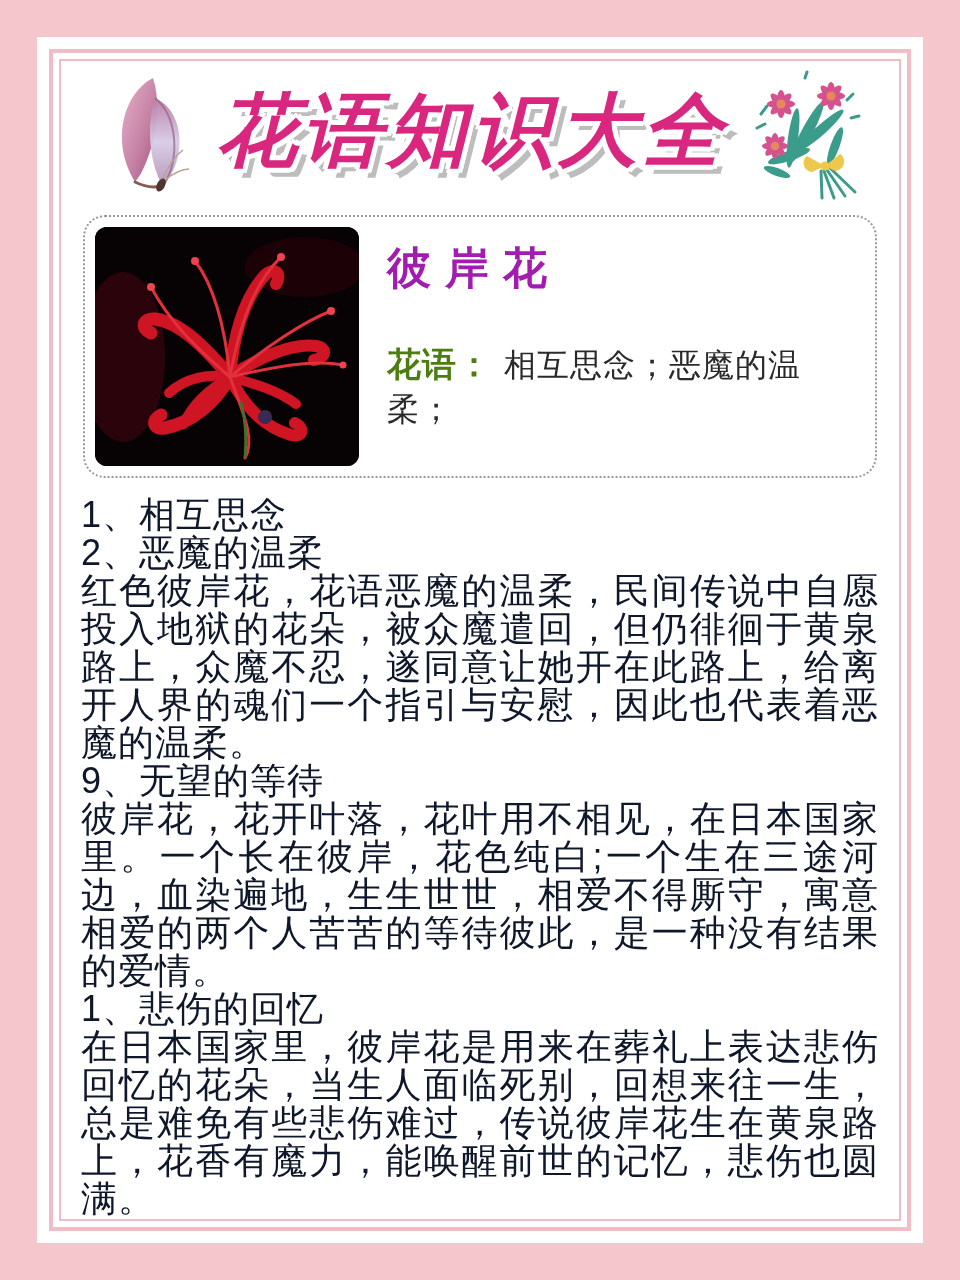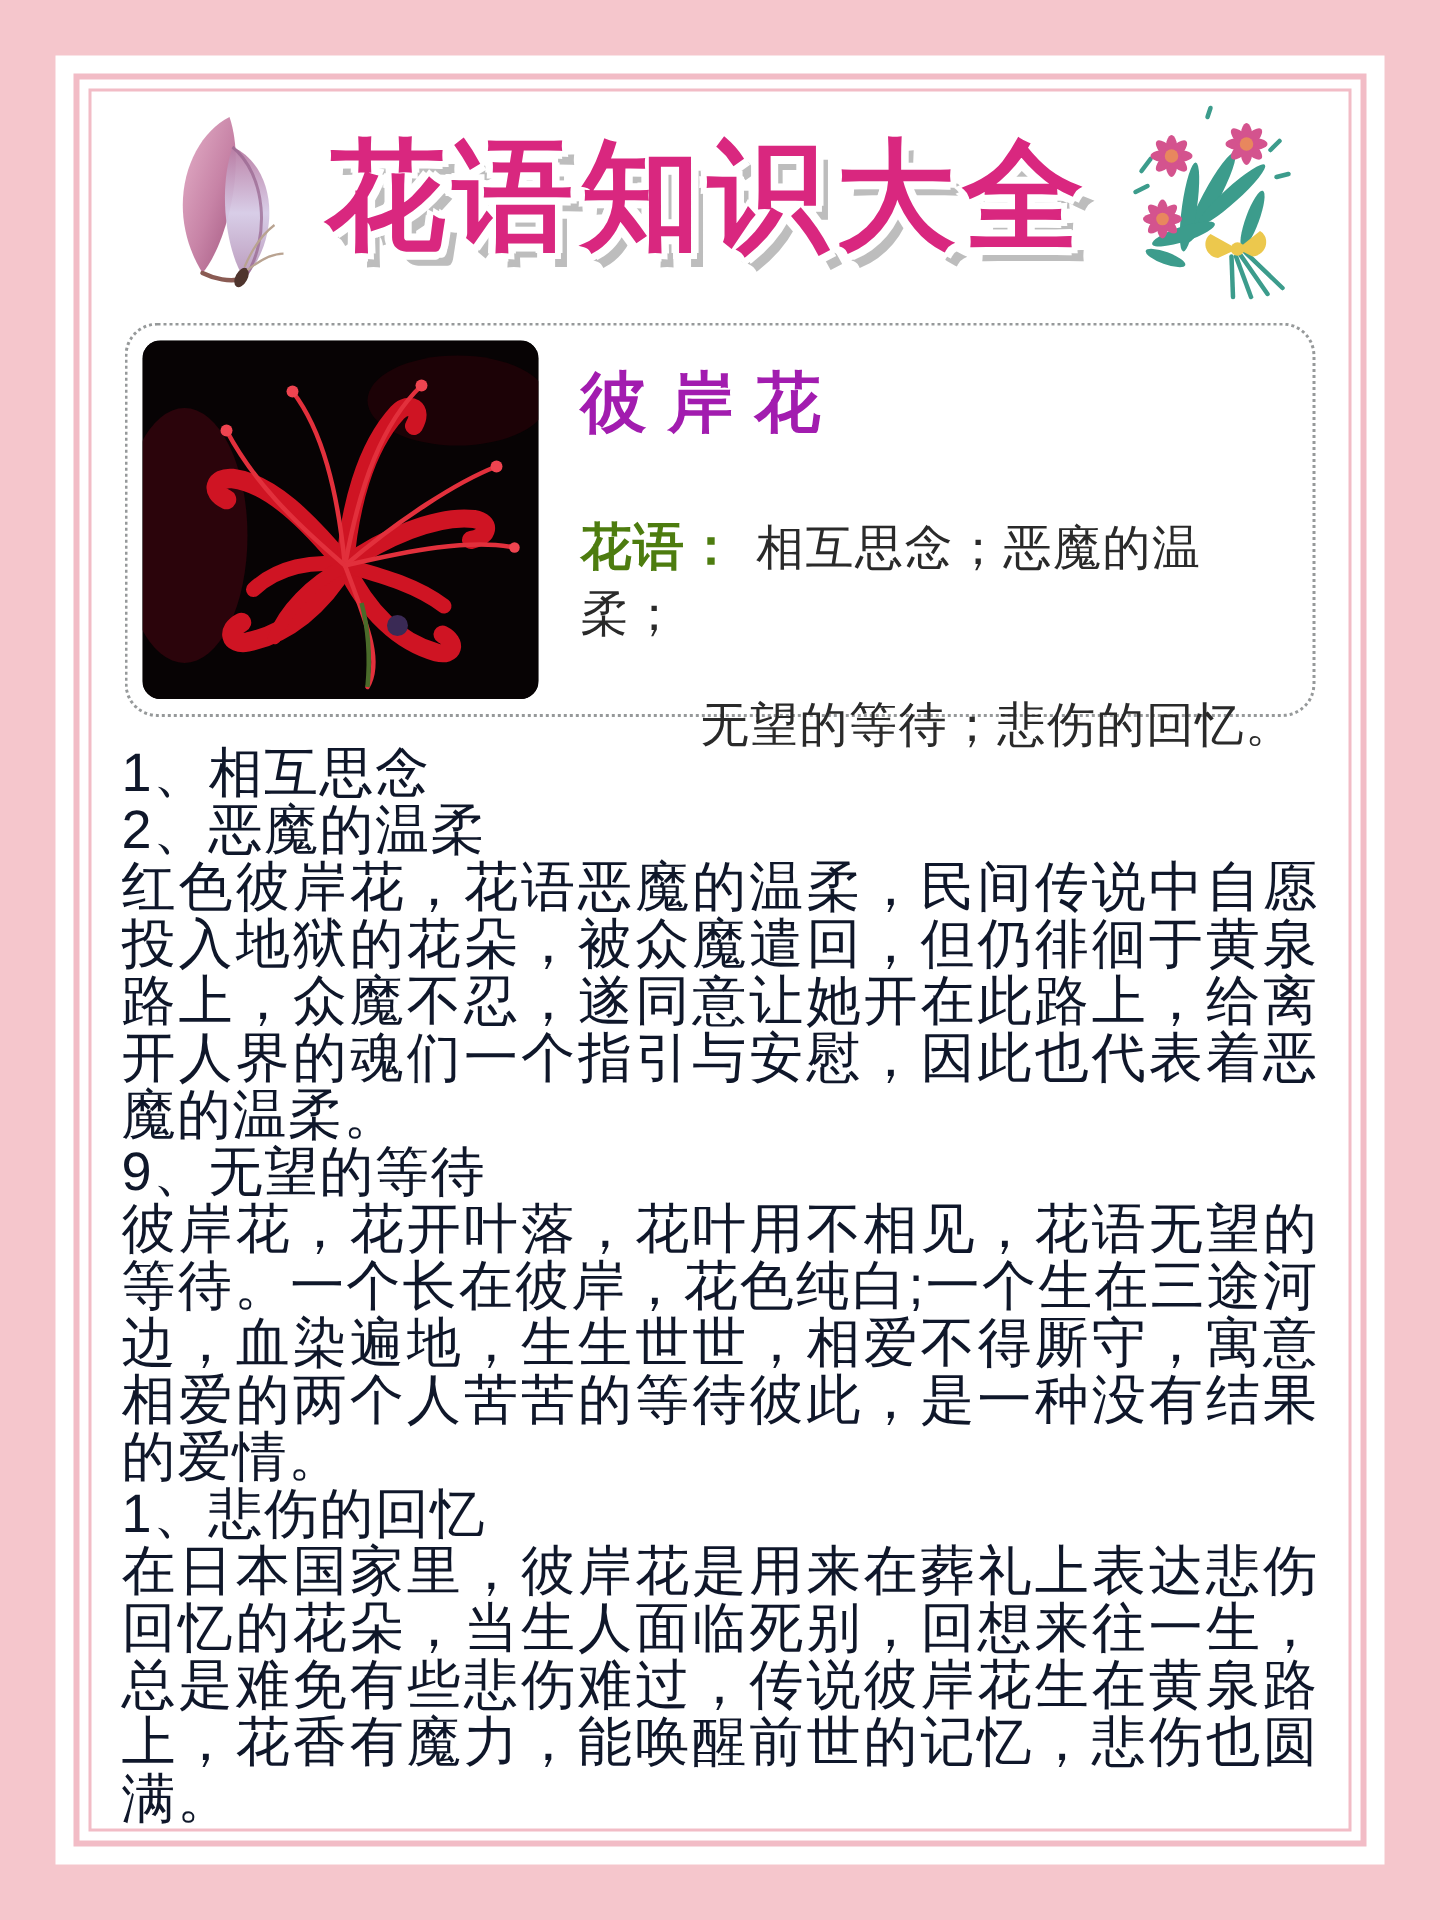--- a/index.html
+++ b/index.html
@@ -8,21 +8,21 @@
     background: #f5c6cc;
     font-family: "Liberation Sans", sans-serif;
     color: #3e3e3e;
   }
   .page { width: 960px; height: 1280px; padding: 37px; }
   .card { background: #ffffff; width: 100%; height: 100%; padding: 12px; }
   .frame-outer { border: 4px solid #f2bcc6; width: 100%; height: 100%; padding: 6px; }
   .frame-inner { border: 2px solid #f2bcc6; width: 100%; height: 100%; padding: 4px 20px 0; overflow: hidden; }
 
   
-  .header { display: flex; align-items: center; justify-content: center; height: 142px; gap: 10px; }
+  .header { display: flex; align-items: center; justify-content: center; height: 142px; gap: 10px; font-style: italic; }
   .butterfly { width: 98px; height: 128px; flex: none; }
   .bouquet { width: 118px; height: 132px; flex: none; }
   .page-title {
     font-family: "DejaVu Sans", sans-serif;
     font-weight: 900;
     font-size: 80px;
     letter-spacing: 5px;
     white-space: nowrap;
     color: #d9277f;
     padding: 0 10px 8px 14px;
@@ -183,35 +183,34 @@
                   <circle cx="56" cy="60" r="4"></circle>
                 <circle cx="248" cy="138" r="3.5"></circle>
               </g>
               <circle cx="170" cy="190" r="7" fill="#3a2a55"></circle>
               <path d="M150,231 C152,210 150,190 146,175" stroke="#4a6b2a" stroke-width="3" fill="none"></path>
             </svg>
           </div>
           <div class="flower-info">
             <div class="flower-name">彼岸花</div>
             <div class="meaning-line1"><span class="meaning-label">花语：</span><span>相互思念；恶魔的温柔；</span></div>
-            <div class="meaning-line2">无望的等待；悲伤的回忆。</div>
           </div>
         </div>
 
         <div class="body-text">
           <div class="section">
             <div class="section-heading">1、相互思念</div>
           </div>
           <div class="section">
             <div class="section-heading">2、恶魔的温柔</div>
             <p class="section-body">红色彼岸花，花语恶魔的温柔，民间传说中自愿投入地狱的花朵，被众魔遣回，但仍徘徊于黄泉路上，众魔不忍，遂同意让她开在此路上，给离开人界的魂们一个指引与安慰，因此也代表着恶魔的温柔。</p>
           </div>
           <div class="section">
             <div class="section-heading">9、无望的等待</div>
-            <p class="section-body">彼岸花，花开叶落，花叶用不相见，花语无望的等待。一个长在彼岸，花色纯白;一个生在三途河边，血染遍地，生生世世，相爱不得厮守，寓意相爱的两个人苦苦的等待彼此，是一种没有结果的爱情。</p>
+            <p class="section-body">彼岸花，花开叶落，花叶用不相见，在日本国家里。一个长在彼岸，花色纯白;一个生在三途河边，血染遍地，生生世世，相爱不得厮守，寓意相爱的两个人苦苦的等待彼此，是一种没有结果的爱情。</p>
           </div>
           <div class="section">
             <div class="section-heading">1、悲伤的回忆</div>
             <p class="section-body">在日本国家里，彼岸花是用来在葬礼上表达悲伤回忆的花朵，当生人面临死别，回想来往一生，总是难免有些悲伤难过，传说彼岸花生在黄泉路上，花香有魔力，能唤醒前世的记忆，悲伤也圆满。</p>
           </div>
         </div>
 
       </div>
     </div>
   </div>

